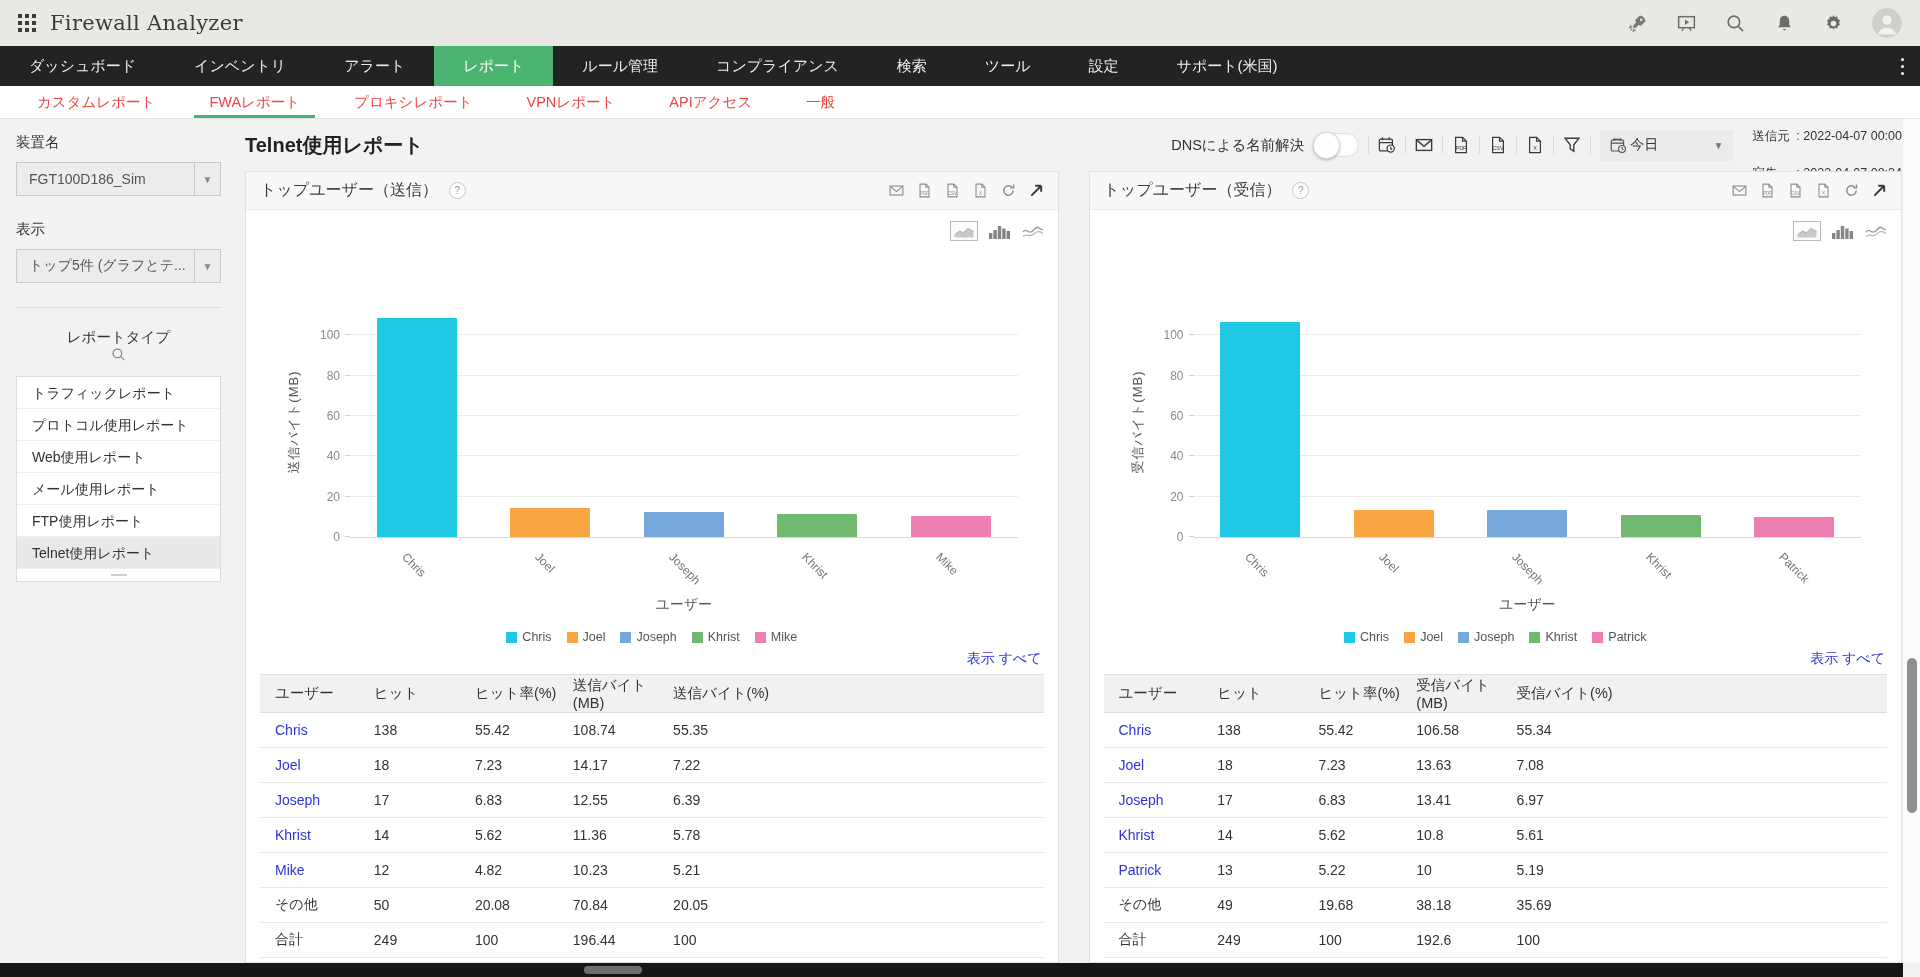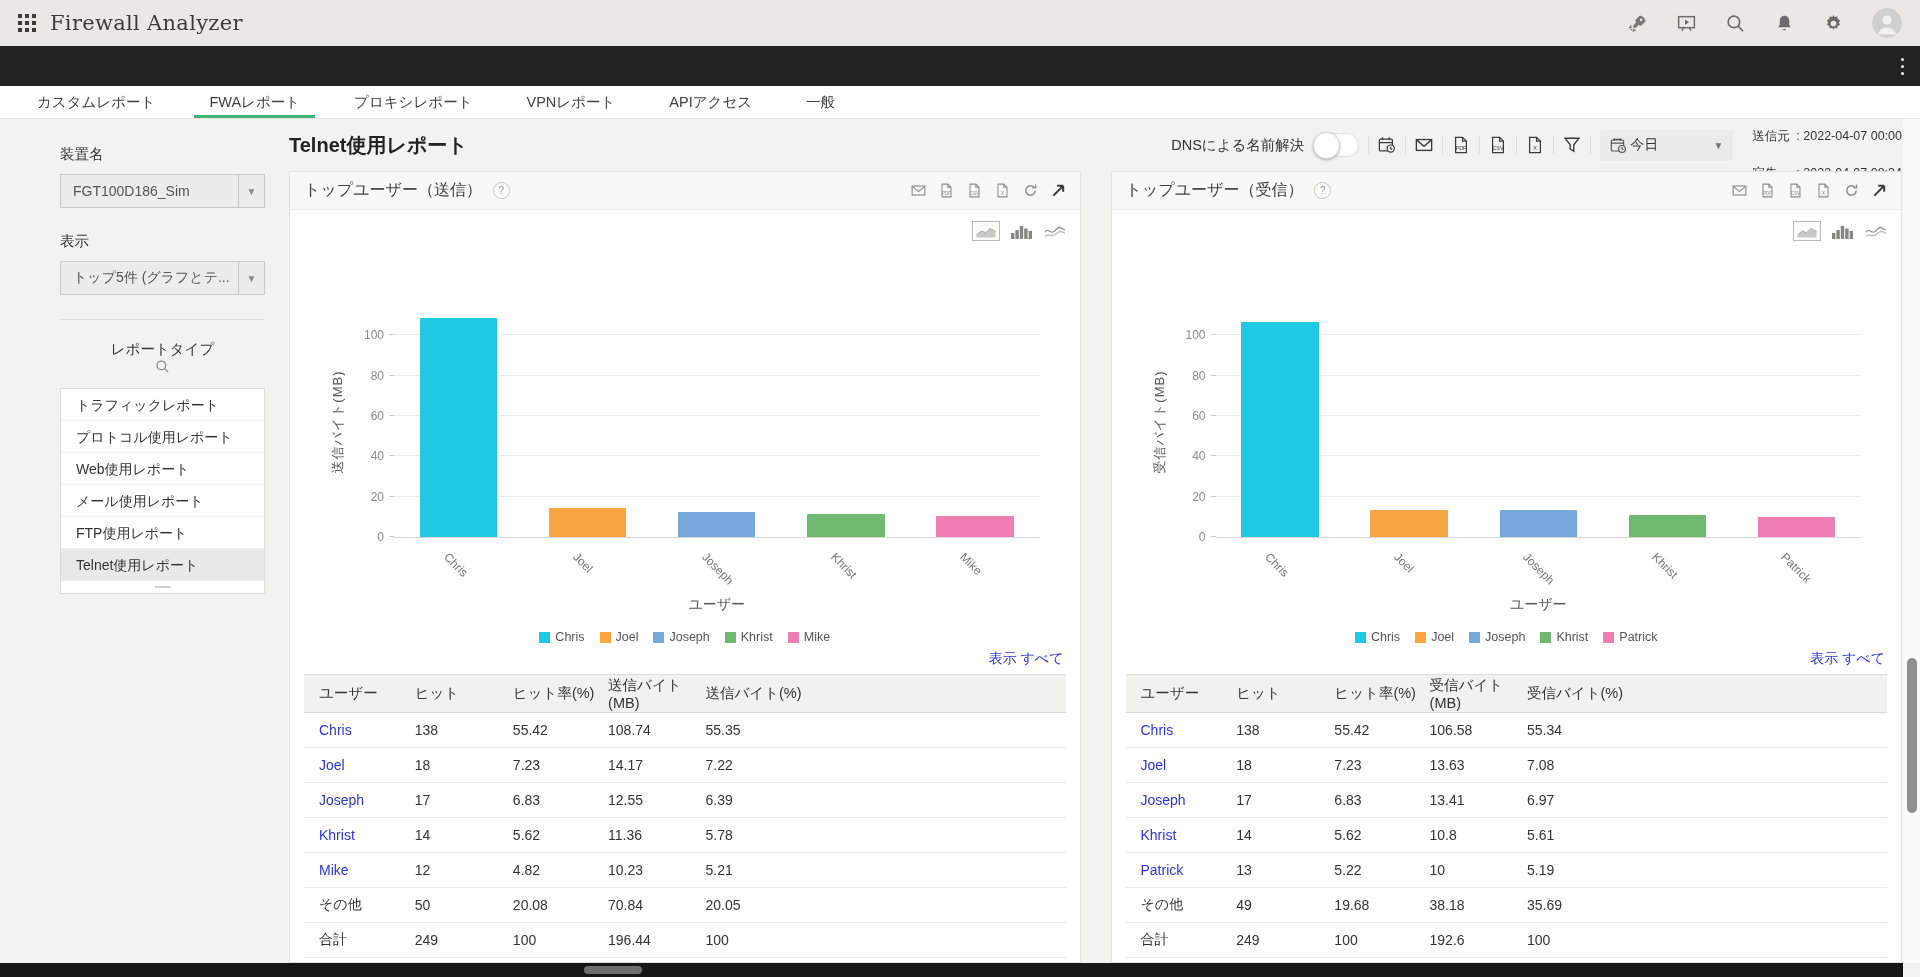--- a/index.html
+++ b/index.html
@@ -19,27 +19,27 @@
   .avatar { width:30px; height:30px; border-radius:50%; overflow:hidden; }
 
   
   .main-nav { height:40px; background:#232323; display:flex; align-items:stretch; color:#ededed; font-size:15px; }
   .nav-item { padding:0 29px; display:flex; align-items:center; cursor:pointer; white-space:nowrap; }
   .nav-item.active { background:#4cb471; color:#fff; }
   .nav-more { margin-left:auto; display:flex; align-items:center; padding:0 16px; cursor:pointer; }
   .nav-more .dot { width:3px; height:3px; background:#fff; border-radius:50%; margin:2px 0; }
 
   
-  .sub-nav { height:33px; background:#fff; border-bottom:1px solid #e4e4e2; display:flex; padding-left:10px; font-size:14.5px; color:#404040; }
+  .sub-nav { height:33px; background:#fff; border-bottom:1px solid #e4e4e2; display:flex; padding-left:10px; font-size:14.5px; color:#ef4444; }
   .sub-item { padding:0 27px; display:flex; align-items:center; position:relative; cursor:pointer; white-space:nowrap; }
   .sub-item.active::after { content:""; position:absolute; left:12px; right:12px; bottom:0; height:3px; background:#42b473; }
 
   
   .layout { display:flex; height:calc(977px - 119px - 14px); }
-  .sidebar { width:237px; min-width:237px; padding:16px 16px 0;margin-left:44px; }
+  .sidebar { width:237px; min-width:237px; padding:4px 16px 0; }
   .side-label { font-size:14.5px; color:#333; margin:10px 0 10px; }
   .side-select { height:34px; background:#ececea; border:1px solid #c9c9c7; border-radius:0; display:flex; align-items:center; font-size:14px; color:#555; padding-left:12px; position:relative; cursor:pointer; white-space:nowrap; overflow:hidden; }
   .side-select .caret-box { position:absolute; right:0; top:0; bottom:0; width:26px; border-left:1px solid #c9c9c7; display:flex; align-items:center; justify-content:center; color:#8a8a8a; font-size:10px; }
   .side-divider { border:none; border-top:1px solid #dddddb; margin:24px 0 0; }
   .report-type-row { display:flex; justify-content:space-between; align-items:center; margin-top:20px;flex-direction:column; }
   .report-type-label { font-size:14.5px; color:#333; }
   .mag-icon { width:15px; height:15px; color:#8a8a8a; cursor:pointer; }
   .report-list { margin-top:14px; background:#fff; border:1px solid #dcdcda; }
   .report-item { height:32px; line-height:32px; padding-left:15px; font-size:14px; color:#333; border-bottom:1px solid #efefed; cursor:pointer; white-space:nowrap; overflow:hidden; }
   .report-item.selected { background:#e9e9e7; }
@@ -164,20 +164,32 @@
       <svg viewBox="0 0 30 30">
           <circle cx="15" cy="15" r="15" fill="#cfcfcd"></circle>
           <circle cx="15" cy="12" r="4.6" fill="#f2f2f0"></circle>
           <path d="M6 26.5c1.5-5.2 6-6.8 9-6.8s7.5 1.6 9 6.8z" fill="#f2f2f0"></path>
         </svg>
     </span>
   </span>
 </header>
 
 <nav class="main-nav">
+  <span class="nav-items" style="display:flex;align-items:stretch;">
+      <div class="nav-item">ダッシュボード</div>
+      <div class="nav-item">インベントリ</div>
+      <div class="nav-item">アラート</div>
+      <div class="nav-item active">レポート</div>
+      <div class="nav-item">ルール管理</div>
+      <div class="nav-item">コンプライアンス</div>
+      <div class="nav-item">検索</div>
+      <div class="nav-item">ツール</div>
+      <div class="nav-item">設定</div>
+      <div class="nav-item">サポート(米国)</div>
+    </span>
   <span class="nav-more">
       <span style="display:flex;flex-direction:column;align-items:center;">
         <i class="dot"></i>
         <i class="dot"></i>
         <i class="dot"></i>
       </span>
     </span>
 </nav>
 
 <div class="sub-nav">

